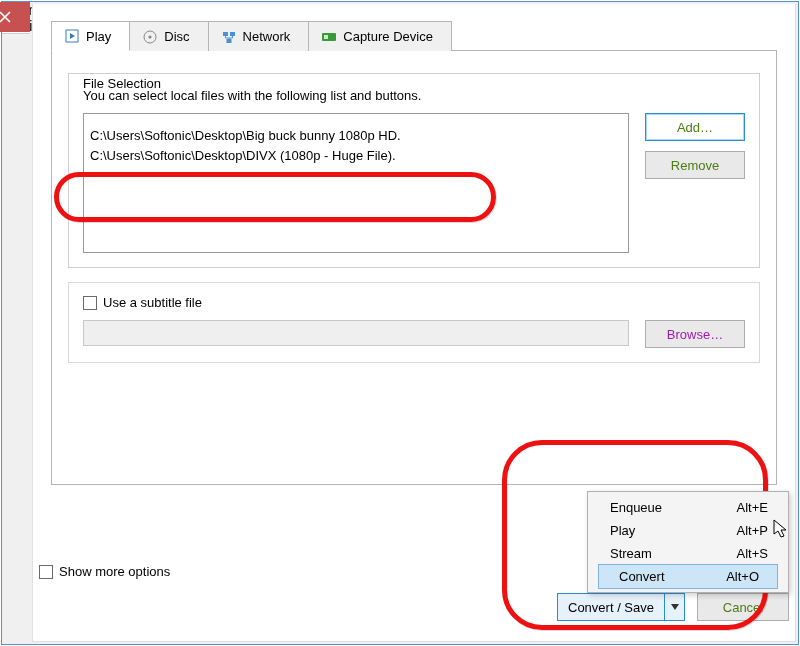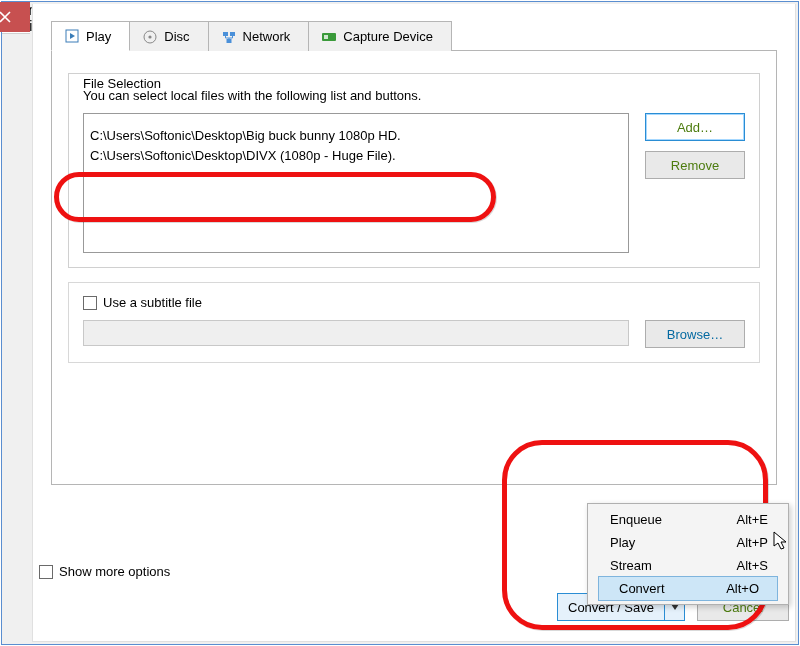--- a/index.html
+++ b/index.html
@@ -157,21 +157,21 @@
     justify-content: center;
     cursor: default;
     color: #4d7c0f;
   }
   .btn.primary {
     border: 1px solid #2a8dd4;
     background: #fff;
     box-shadow: inset 0 0 0 1px #a6d8ff;
   }
   .btn.disabled {
-    color: #0369a1;
+    color: #a21caf;
   }
   .subtitle-box {
     border: 1px solid #d8d8d8;
     padding: 12px 14px 14px 14px;
     margin-top: 14px;
   }
   .check {
     display: flex;
     align-items: center;
     gap: 6px;
@@ -223,21 +223,21 @@
     border: 1px solid #2a8dd4;
     border-left: none;
     background: #e5f1fb;
     display: inline-flex;
     align-items: center;
     justify-content: center;
   }
   .menu {
     position: absolute;
     right: 6px;
-    bottom: 36px;
+    bottom: 48px;
     width: 202px;
     background: #f4f4f4;
     border: 1px solid #b0b0b0;
     box-shadow: 2px 2px 6px rgba(0,0,0,.2);
     padding: 4px 0;
     z-index: 10;
   }
   .menu-item {
     display: flex;
     justify-content: space-between;

